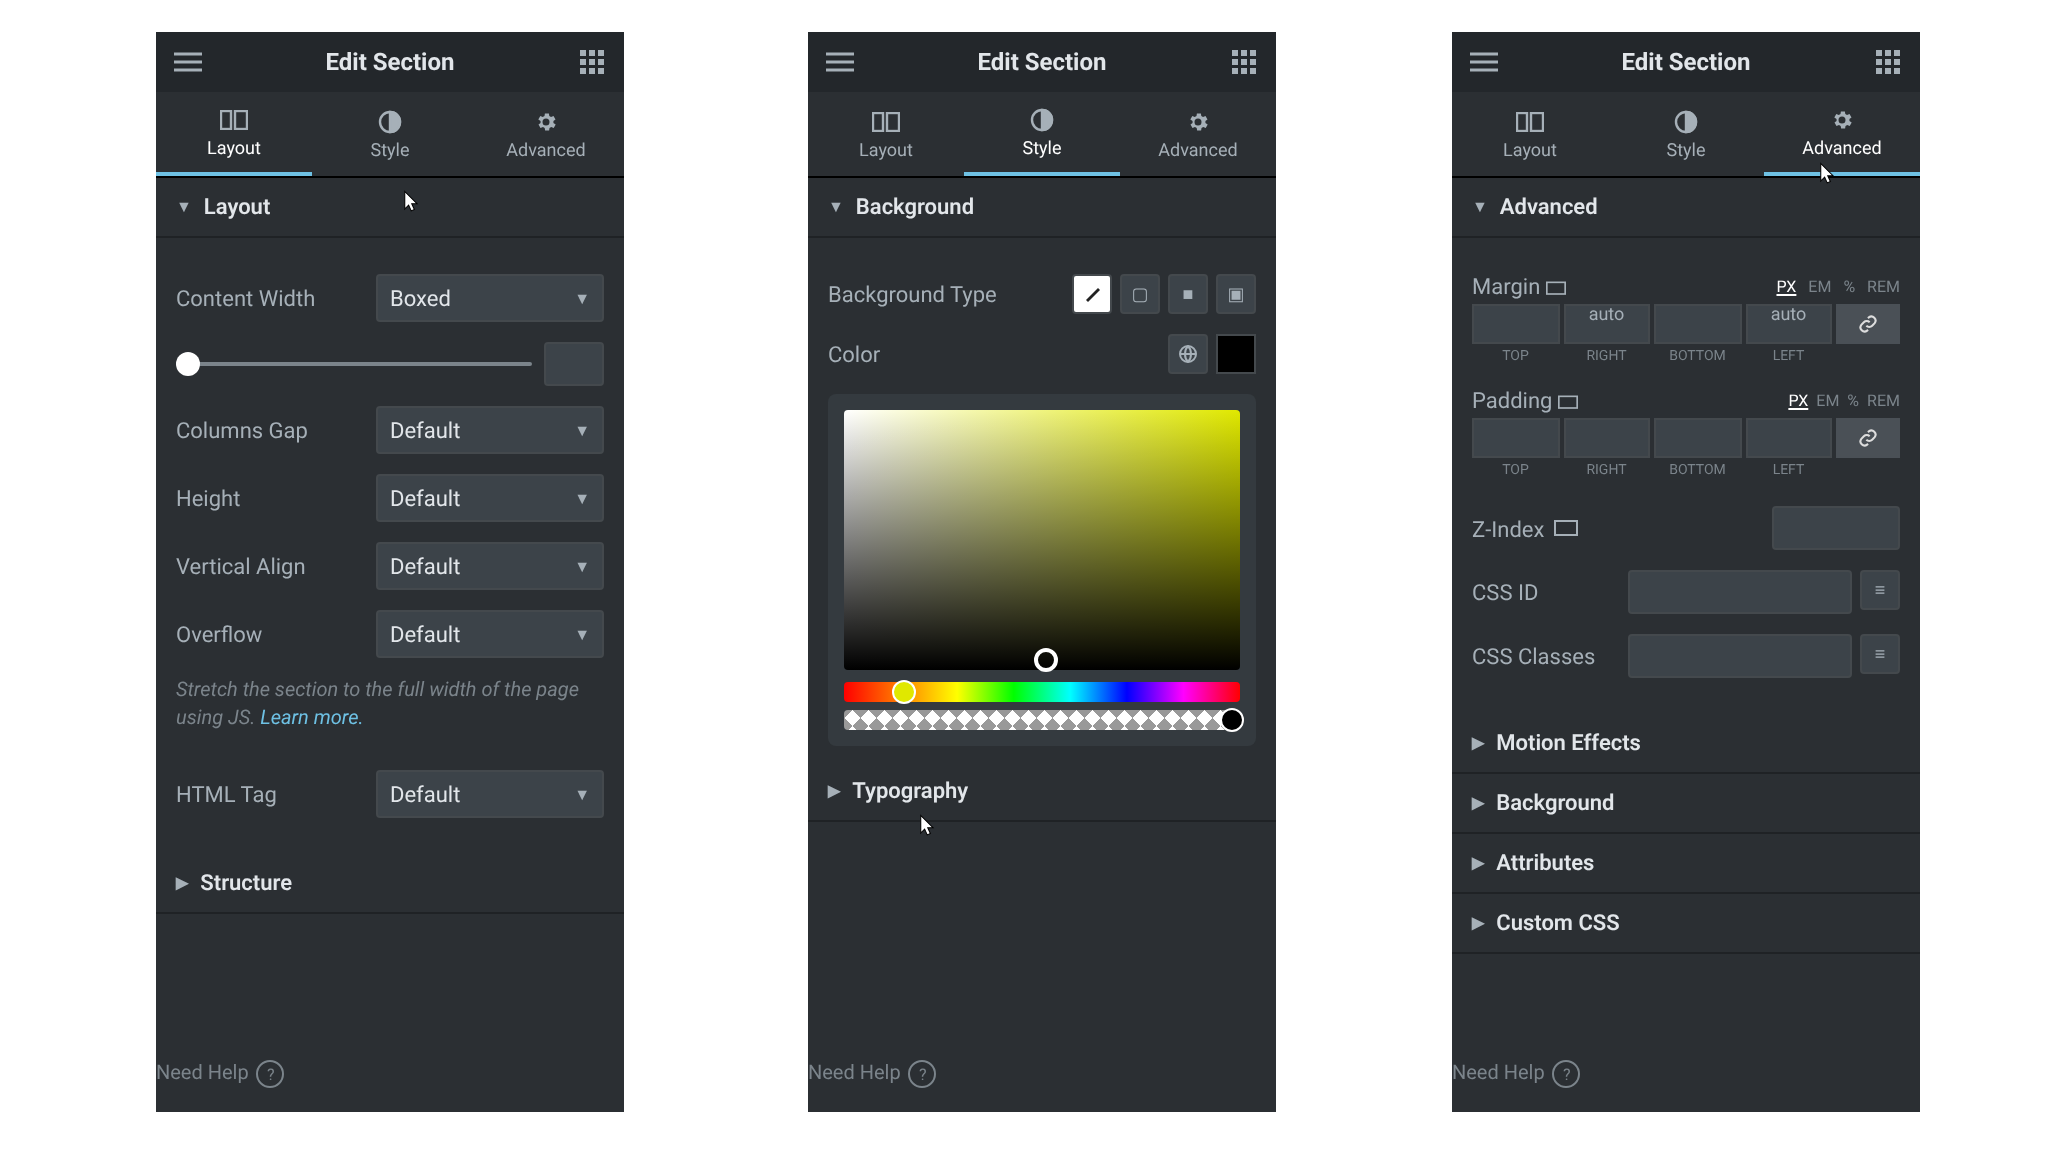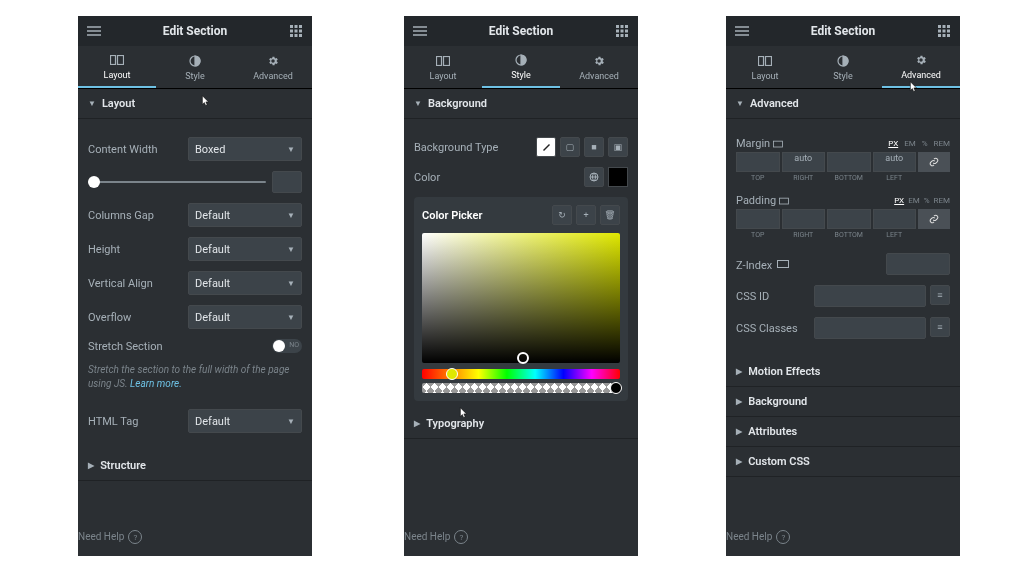--- a/index.html
+++ b/index.html
@@ -182,27 +182,20 @@
             <span class="chev">▼</span>
           </div>
         </div>
     <div class="row">
           <span class="row-label">Overflow</span>
       <div class="select">
             <span>Default</span>
             <span class="chev">▼</span>
           </div>
         </div>
-    <div class="row">
-          <span class="row-label">Stretch Section</span>
-      <div class="toggle">
-            <div class="toggle-thumb"></div>
-            <span class="toggle-no">NO</span>
-          </div>
-        </div>
     <div class="help-text">
       <span>Stretch the section to the full width of the page using JS. </span><a href="#">Learn more.</a>
     </div>
     <div class="row">
           <span class="row-label">HTML Tag</span>
       <div class="select">
             <span>Default</span>
             <span class="chev">▼</span>
           </div>
         </div>
@@ -301,28 +294,20 @@
               <svg width="10" height="10" viewBox="0 0 10 10" fill="none" stroke="currentColor">
                 <circle cx="5" cy="5" r="4"></circle>
                 <path d="M1 5h8M5 1c2 2 2 6 0 8M5 1c-2 2-2 6 0 8"></path>
               </svg>
             </div>
         <div class="swatch"></div>
       </div>
     </div>
 
     <div class="picker-card">
-      <div class="picker-ttl">
-        <span style="color:#fff;font-weight:600;font-size:11px">Color Picker</span>
-        <div style="display:flex;gap:4px">
-          <div class="iconbtn">↻</div>
-          <div class="iconbtn">+</div>
-          <div class="iconbtn">🗑</div>
-        </div>
-      </div>
       <div class="sv-area">
         <div class="sv-cursor"></div>
       </div>
       <div class="hue">
             <div class="hue-thumb"></div>
           </div>
       <div class="alpha">
             <div class="alpha-thumb"></div>
           </div>
     </div>

